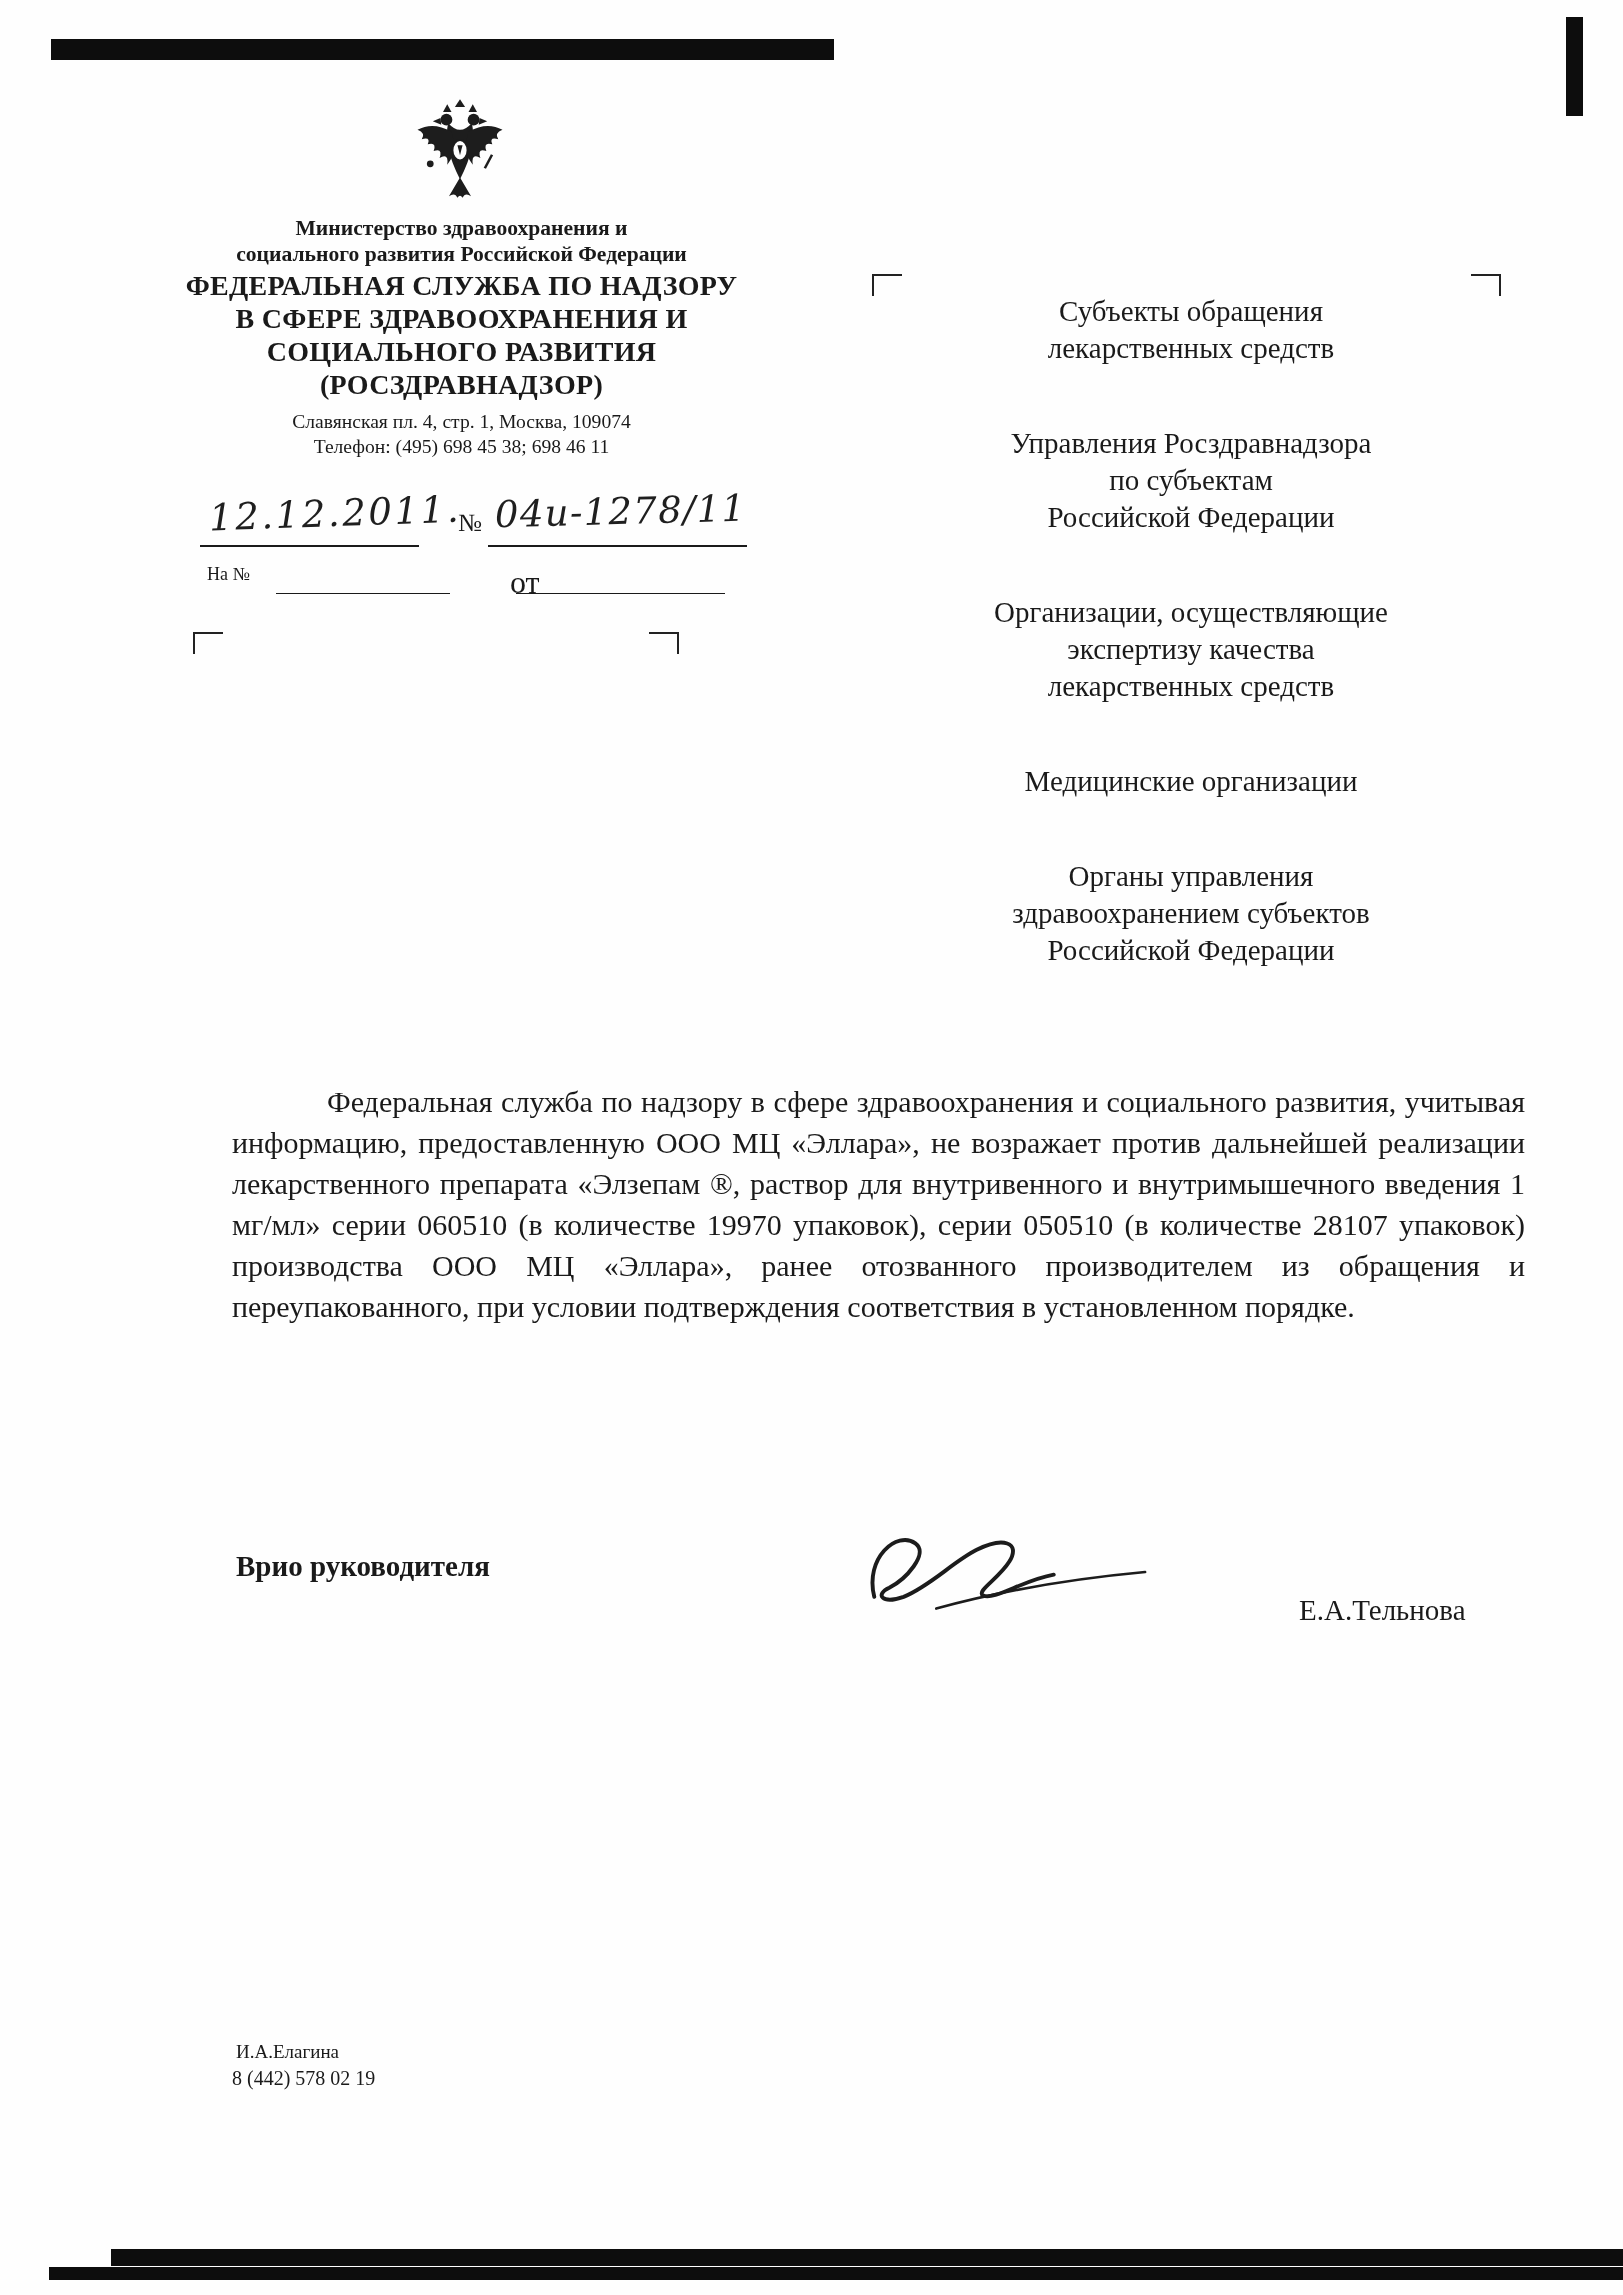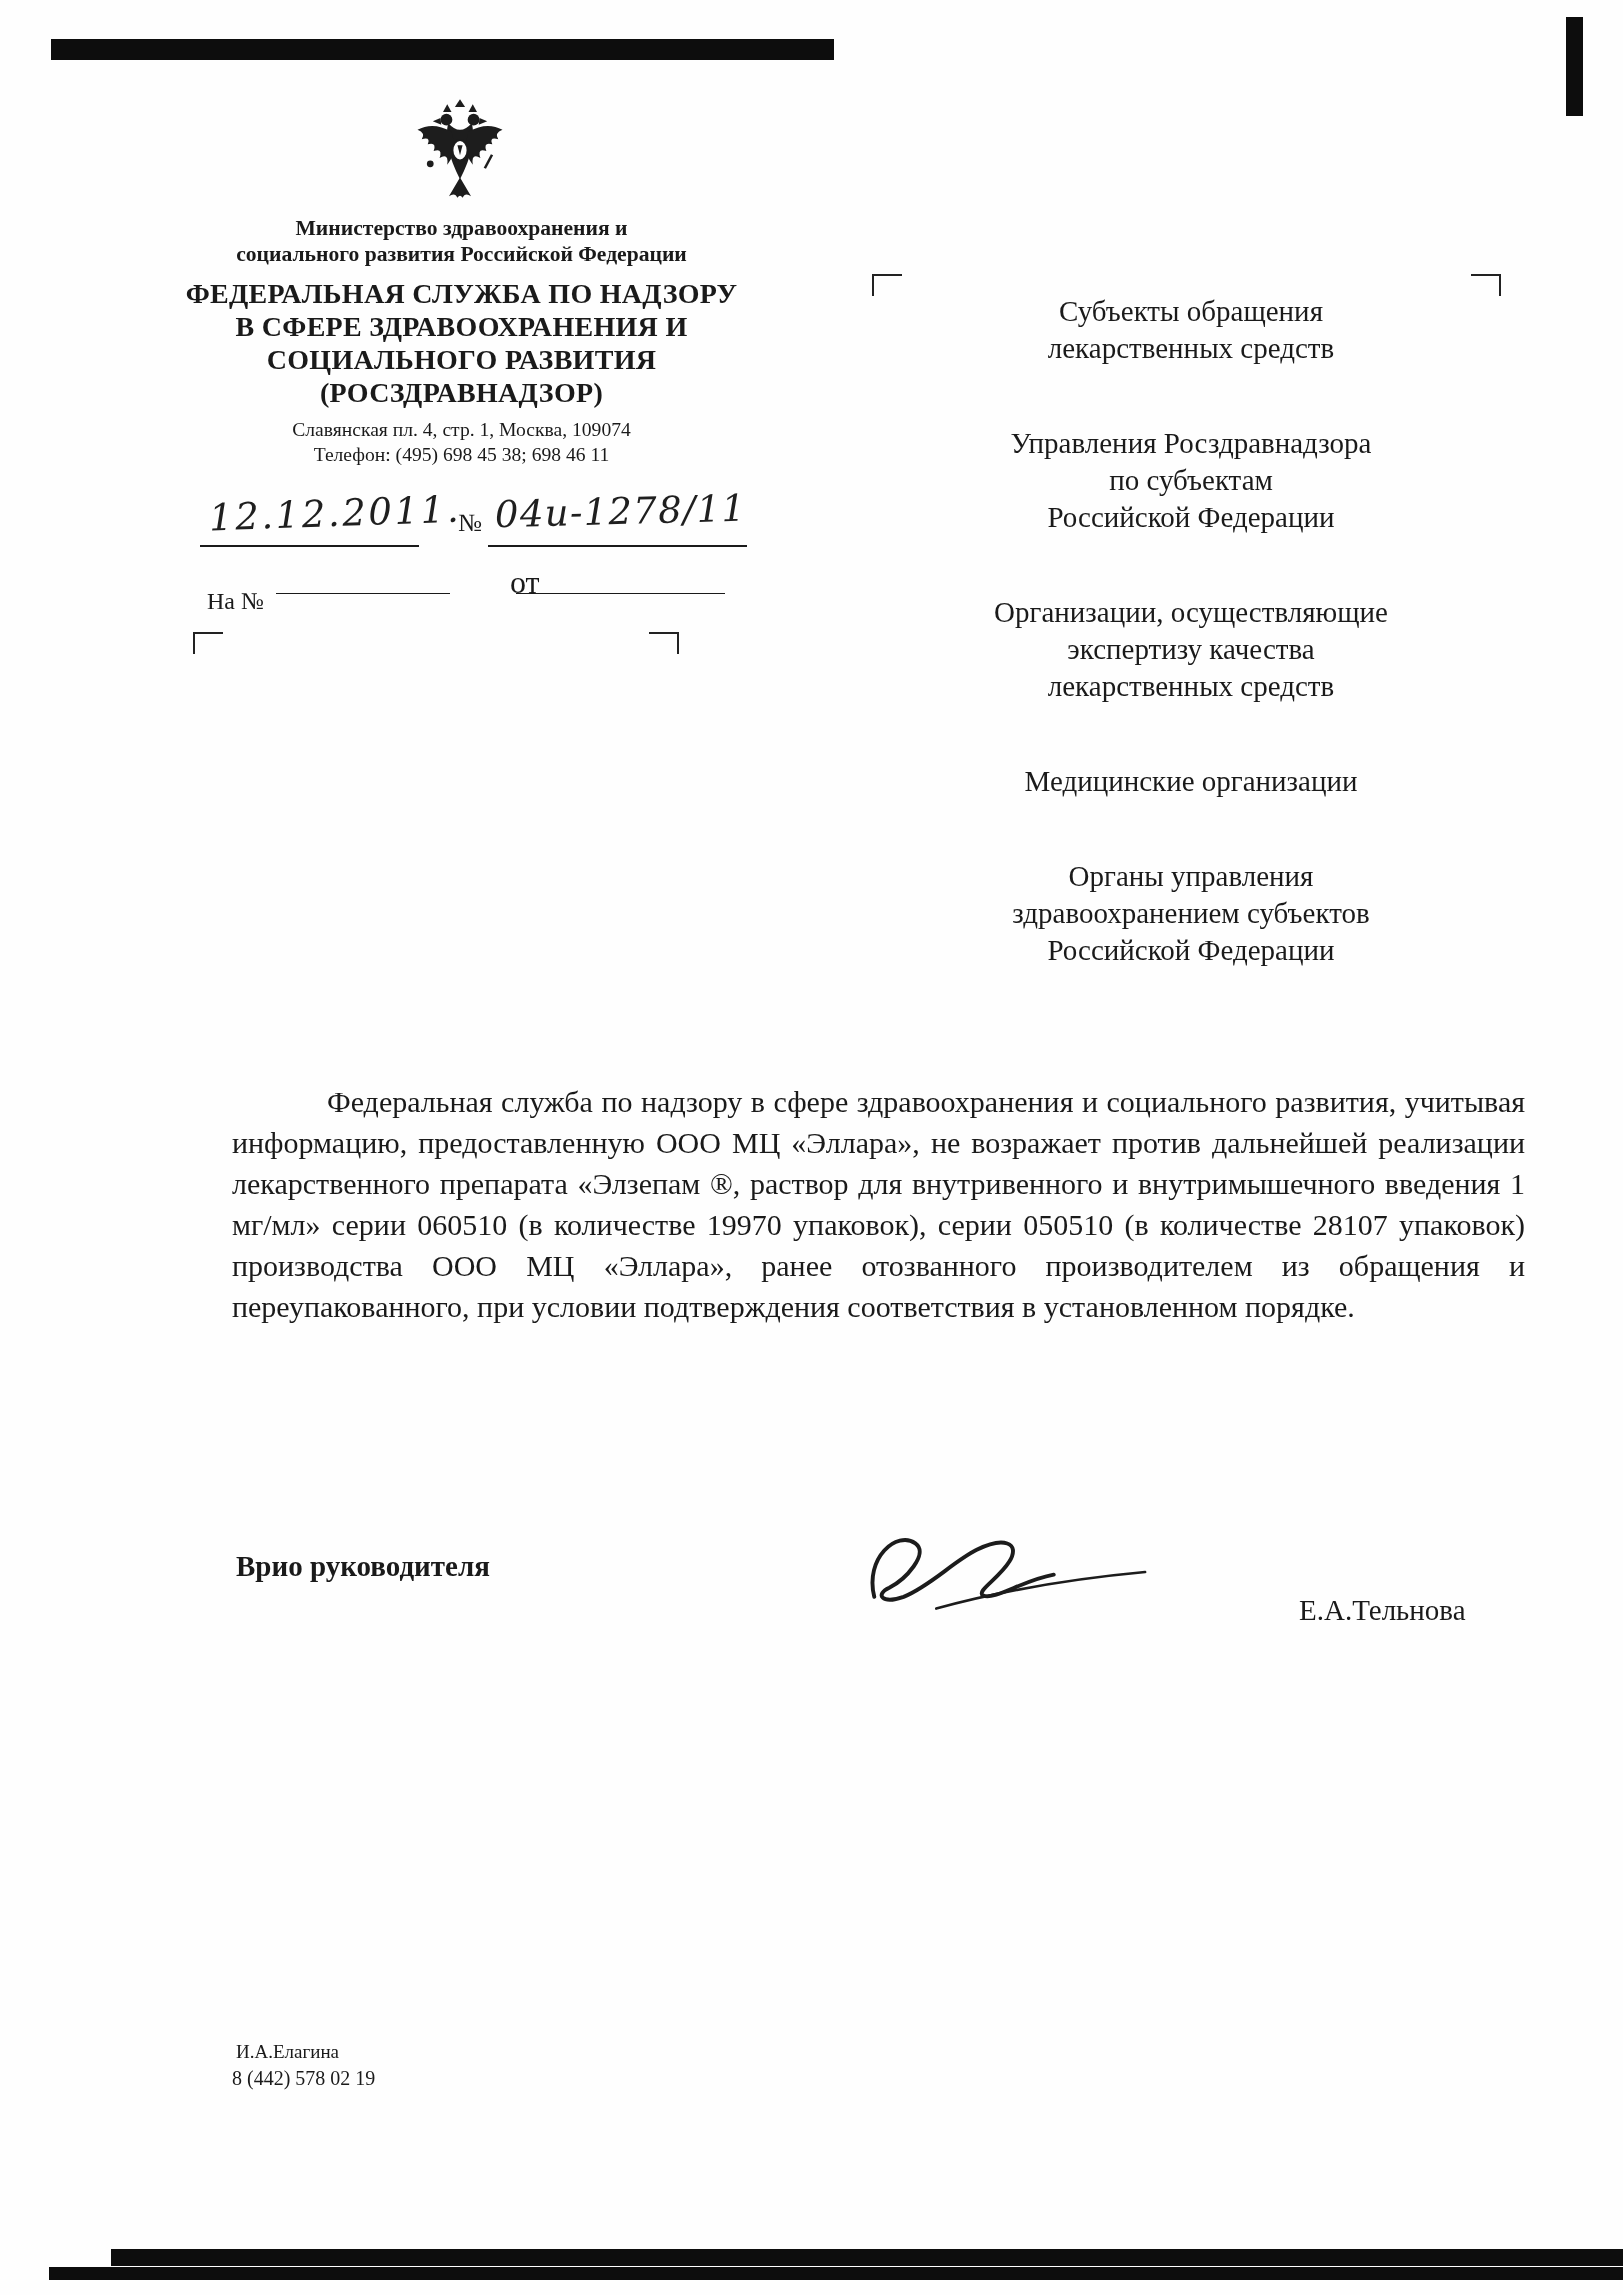--- a/index.html
+++ b/index.html
@@ -26,21 +26,21 @@
   
   .emblem { position: absolute; left: 409px; top: 98px; width: 102px; height: 113px; }
   .letterhead {
     position: absolute; left: 167px; top: 216px; width: 589px;
     text-align: center;
   }
   .ministry {
     font-weight: bold; font-size: 21.6px; line-height: 25.5px; white-space: pre-line;
   }
   .service-name {
-    margin-top: 10px;
+    margin-top: 2px;
     font-weight: bold; font-size: 28px; line-height: 33px; white-space: pre-line;
     letter-spacing: 0.3px;
   }
   .lh-address { margin-top: 7.9px; font-size: 19.6px; line-height: 25px; }
   .lh-phone { font-size: 19.6px; line-height: 25px; }
 
   
   .hw {
     font-family: "DejaVu Serif", serif;
     font-style: italic;
@@ -53,21 +53,21 @@
   .number-label {
     position: absolute; left: 458px; top: 509px; font-size: 25px;
   }
   .hw-number {
     position: absolute; left: 495px; top: 490px;
     font-size: 37px; transform: rotate(-1.5deg); letter-spacing: 1.3px;
   }
   .hline { position: absolute; height: 0; border-bottom: 2px solid #1a1a1a; }
   .line-date { left: 200px; top: 545px; width: 219px; }
   .line-number { left: 488px; top: 545px; width: 259px; }
-  .na-label { position: absolute; left: 207px; top: 588px; font-size: 24px; }
+  .na-label { position: absolute; left: 207px; top: 564px; font-size: 18px; }
   .line-na { left: 276px; top: 593px; width: 174px; border-bottom-width: 1.3px; }
   .ot-label { position: absolute; left: 480px; top: 564px; font-size: 32px; margin-left: 30px; }
   .line-ot { left: 516px; top: 593px; width: 209px; border-bottom-width: 1.3px; }
 
   
   .bracket { position: absolute; width: 27.5px; height: 19.6px; }
   .bracket-tl { border-left: 2.6px solid #222; border-top: 2.6px solid #222; }
   .bracket-tr { border-right: 2.6px solid #222; border-top: 2.6px solid #222; }
   .brk-right-l { left: 872px; top: 274px; }
   .brk-right-r { left: 1471px; top: 274px; }

